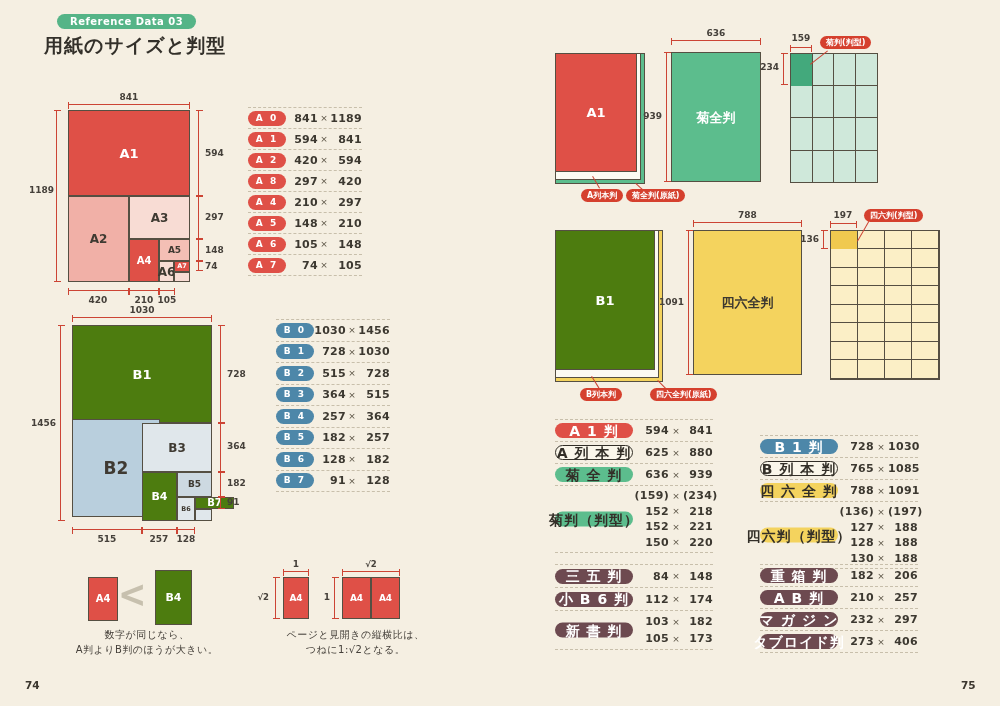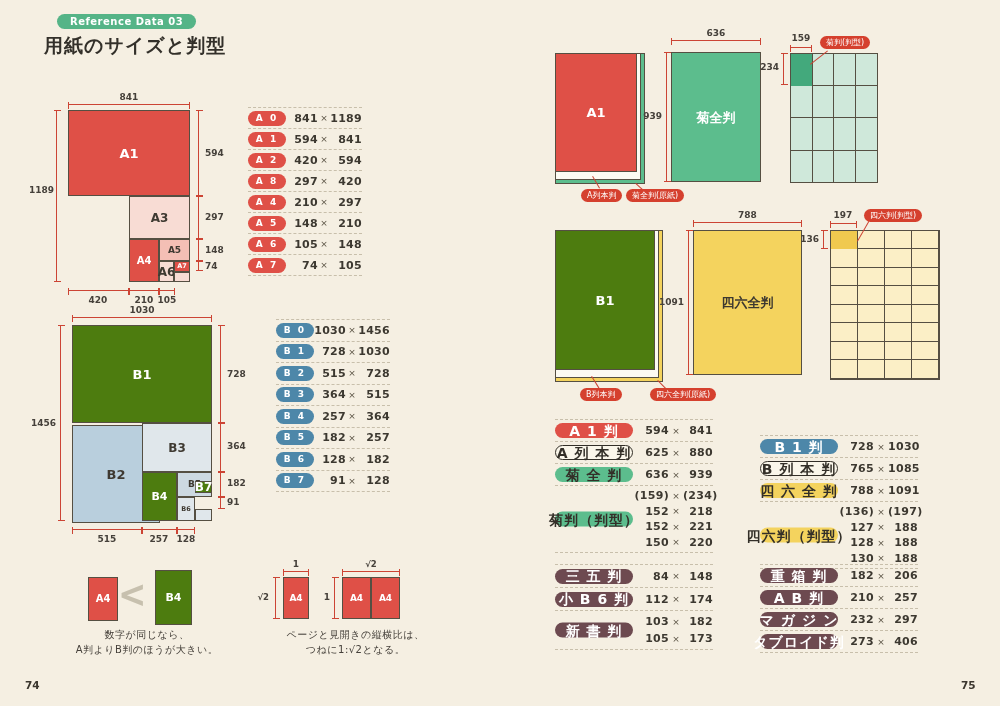--- a/index.html
+++ b/index.html
@@ -24,21 +24,21 @@
   .cell,.sheet{position:absolute;display:flex;align-items:center;justify-content:center;
     border:1px solid #554f42;font-weight:bold;line-height:1}
   .bg-red{background:#df5047;color:#fff}
   .bg-p1{background:#f1b0a7}.bg-p2{background:#f8dcd4}.bg-p3{background:#f4bfb5}
   .bg-blue{background:#4d7c0f;color:#fff}
   .bg-b1{background:#b9cfdd}.bg-b2{background:#e0e7eb}.bg-b3{background:#cdd9e1}
   .bg-green{background:#5cbd8d;color:#fff}
   .bg-yellow{background:#f4d35e;color:#3c3830}
   .bg-white{background:#fcfaf2}
   
-  .callout{position:absolute;background:#d5402e;color:#fff;font-size:8px;font-weight:normal;
+  .callout{position:absolute;background:#d5402e;color:#fff;font-size:8px;font-weight:bold;
     padding:1.5px 6px;border-radius:8px;white-space:nowrap;line-height:1.2}
   .ptr{position:absolute;height:0;border-top:1px solid #cc4434;transform-origin:0 0}
   
   .kgrid{position:absolute;left:790px;top:53px;width:88px;height:130px;border:1px solid #554f42;
     background:repeating-linear-gradient(90deg,transparent 0 20.7px,#554f42 20.7px 21.7px),
       repeating-linear-gradient(180deg,transparent 0 31.2px,#554f42 31.2px 32.2px),#cfe8da}
   .kgrid::before{content:"";position:absolute;left:0;top:0;width:21px;height:31.5px;background:#43a97c}
   .sgrid{position:absolute;left:830px;top:230px;width:110px;height:150px;border:1px solid #554f42;
     background:repeating-linear-gradient(90deg,transparent 0 26px,#554f42 26px 27px),
       repeating-linear-gradient(180deg,transparent 0 17.5px,#554f42 17.5px 18.5px),#fbefc6}
@@ -81,20 +81,21 @@
 
   <div class="badge">Reference Data 03</div>
   <div class="title">用紙のサイズと判型</div>
 
   <div class="hdim" style="left:68px;top:104px;width:122px"></div>
   <div class="dimlab c" style="left:68px;top:92px;width:122px">841</div>
   <div class="vdim" style="left:56px;top:110px;height:172px"></div>
   <div class="dimlab r" style="left:26px;top:185px;width:28px">1189</div>
   <div class="abs" style="left:68px;top:110px;width:122px;height:172px">
     <div class="cell bg-red" style="left:0;top:0;width:122px;height:86px;font-size:13px">A1</div>
+    <div class="cell bg-p1" style="left:0;top:86px;width:61px;height:86px;font-size:12px">A2</div>
     <div class="cell bg-p2" style="left:61px;top:86px;width:61px;height:43px;font-size:12px">A3</div>
     <div class="cell bg-red" style="left:61px;top:129px;width:30px;height:43px;font-size:10px">A4</div>
     <div class="cell bg-p3" style="left:91px;top:129px;width:31px;height:22px;font-size:9px">A5</div>
     <div class="cell bg-p2" style="left:91px;top:151px;width:15px;height:21px;font-size:12px">A6</div>
     <div class="cell bg-red" style="left:106px;top:151px;width:16px;height:11px;font-size:6.5px">A7</div>
     <div class="cell bg-p2" style="left:106px;top:162px;width:16px;height:10px"></div>
   </div>
   <div class="vdim" style="left:198px;top:110px;height:86px"></div>
   <div class="dimlab" style="left:205px;top:148px;width:26px">594</div>
   <div class="vdim" style="left:198px;top:196px;height:43px"></div>
@@ -160,26 +161,26 @@
         <span class="vh">105</span>
       </div>
   </div>
 
   <div class="hdim" style="left:72px;top:317px;width:140px"></div>
   <div class="dimlab c" style="left:72px;top:305px;width:140px">1030</div>
   <div class="vdim" style="left:60px;top:325px;height:196px"></div>
   <div class="dimlab r" style="left:28px;top:418px;width:28px">1456</div>
   <div class="abs" style="left:72px;top:325px;width:140px;height:196px">
     <div class="cell bg-blue" style="left:0;top:0;width:140px;height:98px;font-size:13px">B1</div>
-    <div class="cell bg-b1" style="left:0;top:100px;width:88px;height:98px;font-size:13px">B2</div>
+    <div class="cell bg-b1" style="left:0;top:94px;width:88px;height:98px;font-size:17px">B2</div>
     <div class="cell bg-b2" style="left:70px;top:98px;width:70px;height:49px;font-size:12px">B3</div>
     <div class="cell bg-blue" style="left:70px;top:147px;width:35px;height:49px;font-size:11px">B4</div>
     <div class="cell bg-b3" style="left:105px;top:147px;width:35px;height:25px;font-size:9px">B5</div>
     <div class="cell bg-b2" style="left:105px;top:172px;width:18px;height:24px;font-size:6.5px">B6</div>
-    <div class="cell bg-blue" style="left:123px;top:156px;width:17px;height:12px;font-size:12px">B7</div>
+    <div class="cell bg-blue" style="left:123px;top:172px;width:39px;height:12px;font-size:10px">B7</div>
     <div class="cell bg-b2" style="left:123px;top:184px;width:17px;height:12px"></div>
   </div>
   <div class="vdim" style="left:220px;top:325px;height:98px"></div>
   <div class="dimlab" style="left:227px;top:369px;width:26px">728</div>
   <div class="vdim" style="left:220px;top:423px;height:49px"></div>
   <div class="dimlab" style="left:227px;top:441px;width:26px">364</div>
   <div class="vdim" style="left:220px;top:472px;height:25px"></div>
   <div class="dimlab" style="left:227px;top:478px;width:26px">182</div>
   <div class="vdim" style="left:220px;top:497px;height:12px"></div>
   <div class="dimlab" style="left:227px;top:497px;width:26px">91</div>

